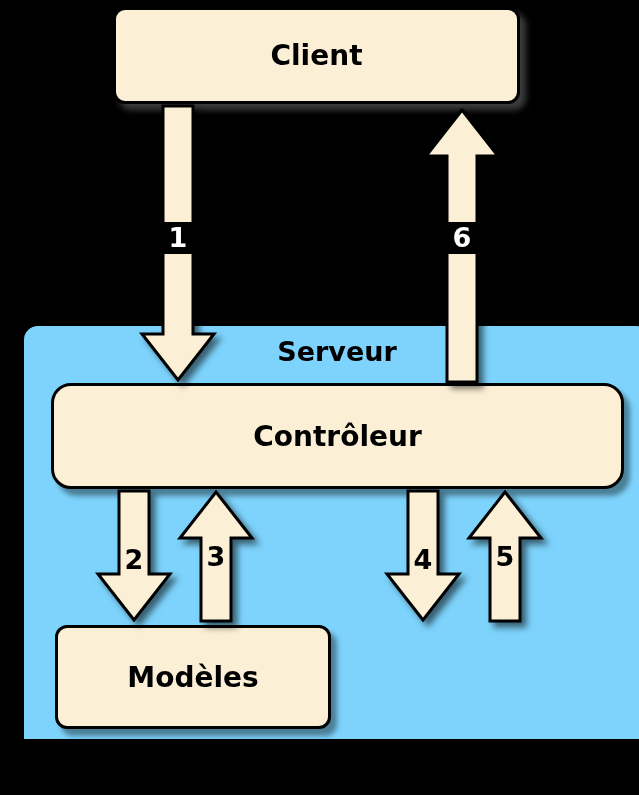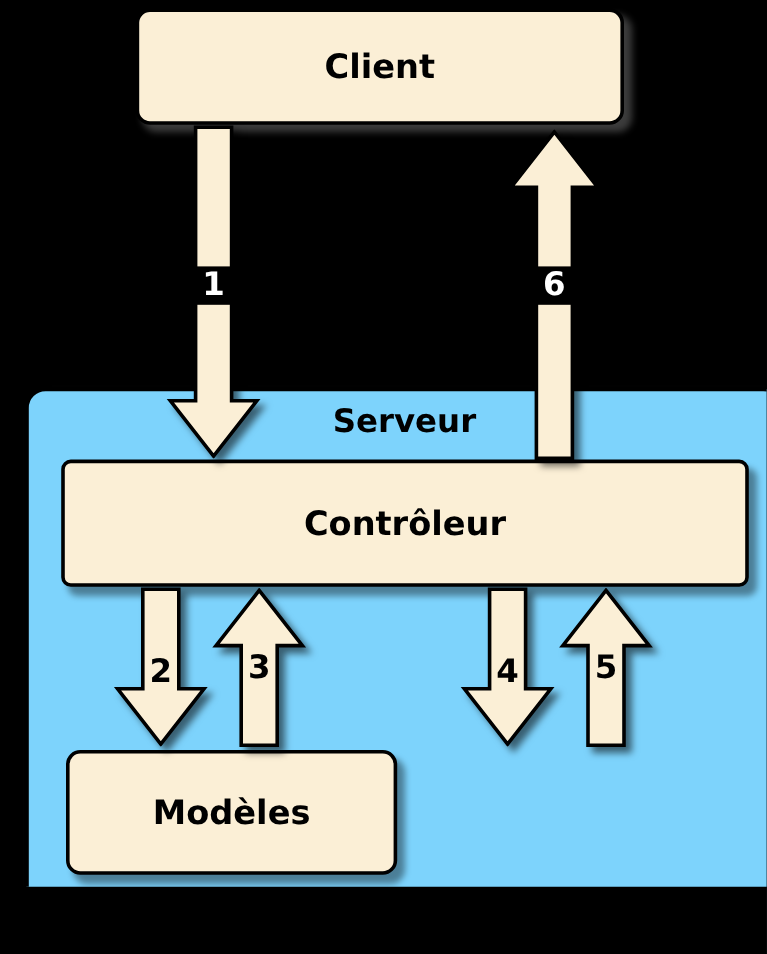--- a/index.html
+++ b/index.html
@@ -28,21 +28,21 @@
     position: absolute; left: 20px; top: 322px; width: 634px; height: 470px;
     background: #7dd3fc; border: 4px solid #000; border-radius: 18px;
     box-shadow: 6px 6px 6px rgba(80,80,80,0.8);
   }
   .server-title {
     position: absolute; top: 10px; left: 50%; transform: translateX(-50%);
     font-weight: bold; font-size: 27px; color: #000; white-space: nowrap;
   }
   .controller {
     left: 27px; top: 57px; width: 573px; height: 106px;
-    border-radius: 8px;
+    border-radius: 20px;
     box-shadow: 6px 7px 5px rgba(0,0,0,0.40);
   }
   .models {
     left: 31px; top: 299px; width: 276px; height: 104px;
     border-radius: 12px;
     box-shadow: 6px 7px 5px rgba(0,0,0,0.40);
   }
   .views {
     left: 323px; top: 299px; width: 272px; height: 104px;
     border-radius: 12px;

